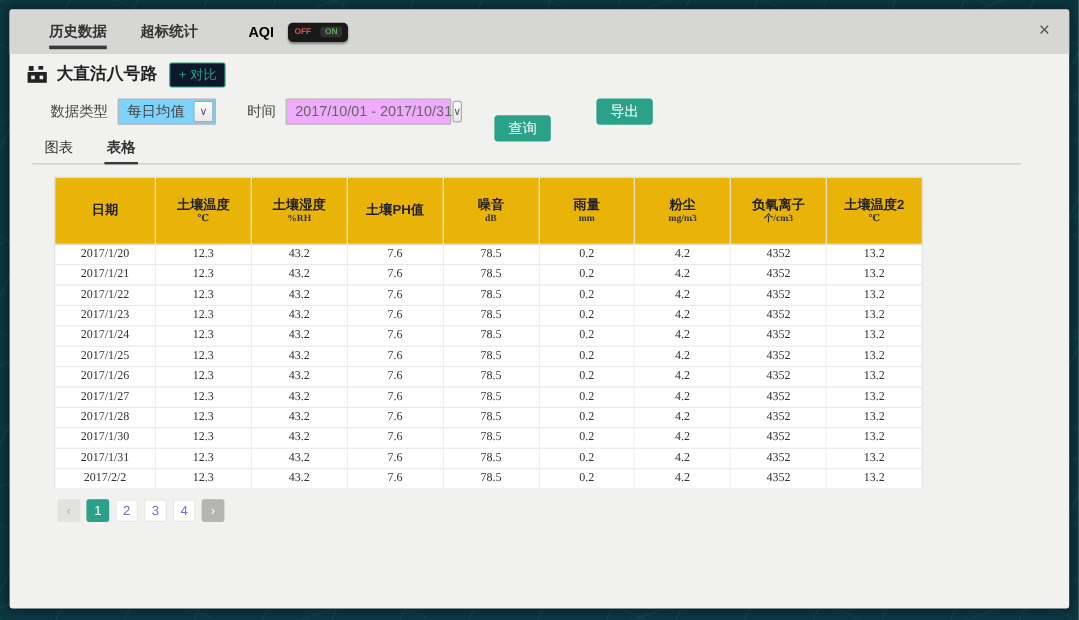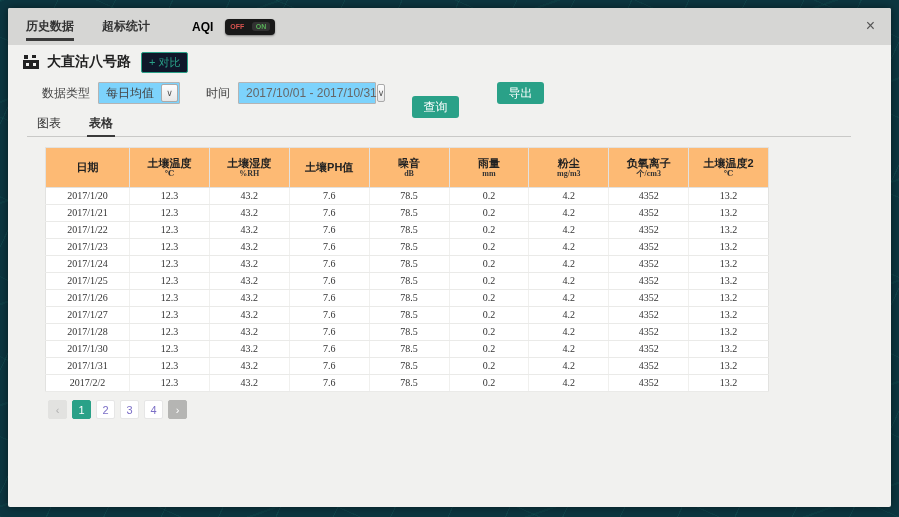--- a/index.html
+++ b/index.html
@@ -14,21 +14,21 @@
       repeating-linear-gradient(160deg, rgba(20,120,110,0.12) 0 2px, transparent 2px 95px);
   }
   .panel {
     position:absolute; left:8px; top:8px; width:883px; height:499px;
     background:#f1f1ef; border-radius:2px;
     box-shadow:0 0 8px rgba(0,0,0,0.5);
   }
   
   .topbar {
     height:37px; background:#d6d6d4; display:flex; align-items:center;
-    padding-left:18px; position:relative; border-radius:2px 2px 0 0;
+    padding-left:33px; position:relative; border-radius:2px 2px 0 0;
   }
   .top-tab {
     font-size:12px; font-weight:bold; color:#333; margin-right:28px;
     height:37px; display:flex; align-items:center; position:relative; cursor:pointer;
   }
   .top-tab.active::after {
     content:""; position:absolute; left:0; right:0; bottom:4px; height:3px; background:#3a3a3a;
   }
   .aqi-label { font-size:12px; font-weight:bold; color:#000000; margin:0 12px 0 14px; }
   .toggle {
@@ -60,21 +60,21 @@
   .select {
     height:22px; background:#7dd3fc; border:1px solid #b4b4b4; display:flex;
     align-items:center; justify-content:space-between; cursor:pointer; border-radius:1px;
   }
   .select .sel-val { font-size:12px; color:#444; padding-left:7px; white-space:nowrap; }
   .select .chev {
     width:17px; height:18px; margin-right:1px; border:1px solid #aaa; border-radius:2px;
     background:linear-gradient(#fdfdfd,#e8e8e8); display:flex; align-items:center;
     justify-content:center; font-size:9px; color:#555;
   }
-  .select.time { background:#7dd3fc; margin-right:18px; }
+  .select.time { background:#f0abfc; margin-right:18px; }
   .select.time .sel-val { color:#666; }
   .sel-type { width:82px; margin-right:26px; }
   .sel-time { width:138px; }
   .act-btn {
     width:47px; height:22px; background:#2aa188; color:#fff; border:none; border-radius:3px;
     font-size:12px; cursor:pointer; font-family:"Liberation Sans","DejaVu Sans",sans-serif;
   }
   .act-btn.query { margin-left:18px;margin-top:28px; }
   .act-btn.export { margin-left:38px; }
   
@@ -89,22 +89,22 @@
   .vtab.active::after {
     content:""; position:absolute; left:0; right:0; bottom:-1px; height:2px; background:#3a3a3a;
   }
   
   table.data {
     margin:10px 0 0 37px; width:724px; border-collapse:collapse; table-layout:fixed;
     background:#fff; font-family:"Liberation Serif","DejaVu Serif",serif;
   }
   table.data col.c-date { width:84px; }
   table.data th {
-    border:1px solid #e2e2e0; height:40px; vertical-align:middle; text-align:center;
-    background:#fdba74; padding:0; line-height:1.15;
+    border:1px solid #e2e2e0; height:56px; vertical-align:middle; text-align:center;
+    background:#eab308; padding:0; line-height:1.15;
   }
   table.data th .h-title { font-size:11px; font-weight:bold; color:#222; display:block;
     font-family:"Liberation Sans","DejaVu Sans",sans-serif; }
   table.data th .h-unit { font-size:8px; font-weight:bold; color:#333; display:block; }
   table.data td {
     border:1px solid #eaeae8; border-left-color:#f0f0ee; border-right-color:#f0f0ee;
     height:16px; font-size:10px; color:#333; text-align:center; padding:0; line-height:16px;
   }
   table.data td:first-child { border-left-color:#e2e2e0; }
   table.data td:last-child { border-right-color:#e2e2e0; }

